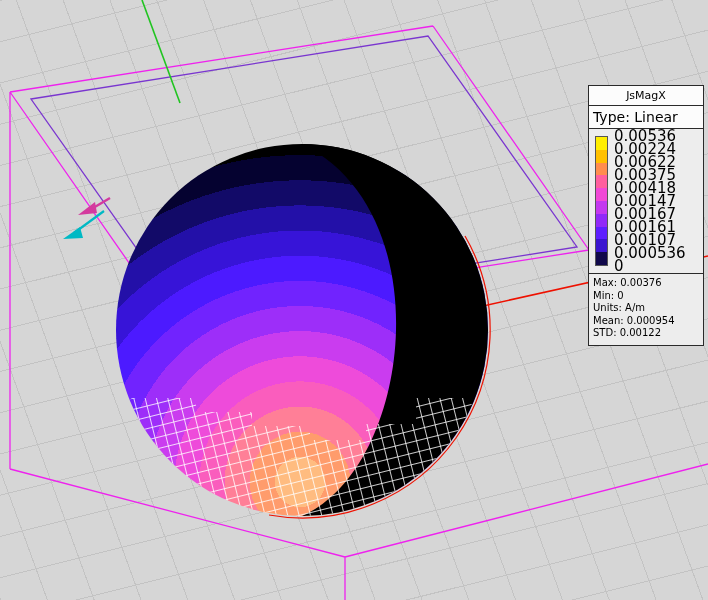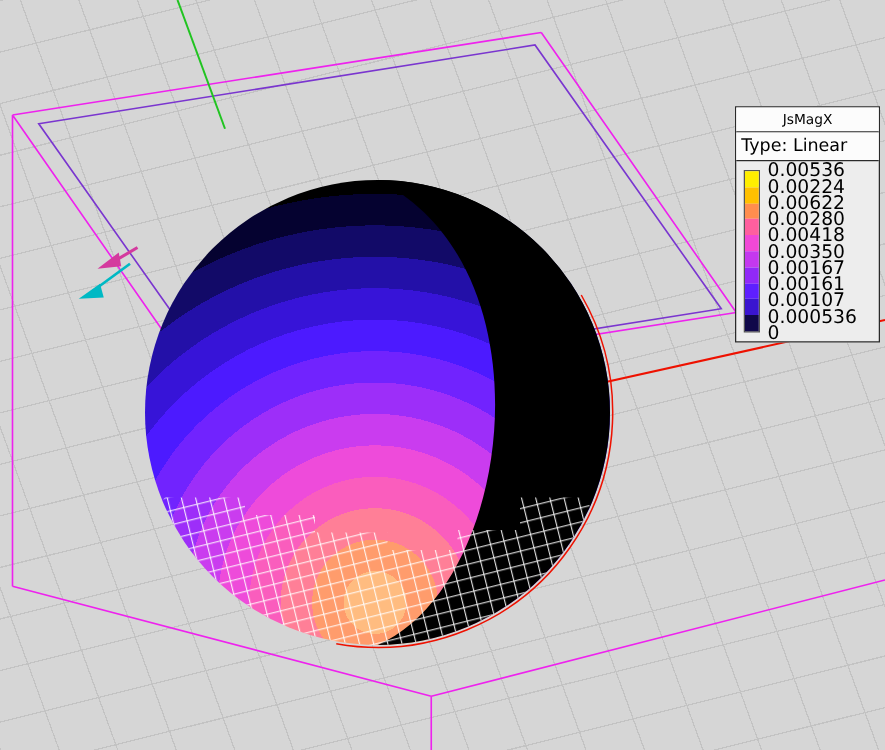--- a/index.html
+++ b/index.html
@@ -131,25 +131,32 @@
         <i style="background: rgb(196, 56, 239);"></i>
         <i style="background: rgb(145, 41, 248);"></i>
         <i style="background: rgb(94, 31, 255);"></i>
         <i style="background: rgb(58, 21, 208);"></i>
         <i style="background: rgb(16, 8, 74);"></i>
       </div>
       <div class="lg-ticks">
         <span>0.00536</span>
         <span>0.00224</span>
         <span>0.00622</span>
-        <span>0.00280</span>
+        <span>0.00375</span>
         <span>0.00418</span>
-        <span>0.00350</span>
+        <span>0.00147</span>
         <span>0.00167</span>
         <span>0.00161</span>
         <span>0.00107</span>
         <span>0.000536</span>
         <span>0</span>
       </div>
     </div>
+    <div class="lg-stats">
+      <div>Max: 0.00376</div>
+      <div>Min: 0</div>
+      <div>Units: A/m</div>
+      <div>Mean: 0.000954</div>
+      <div>STD: 0.00122</div>
+    </div>
   </div>
 
 </div>
 
 </body></html>

